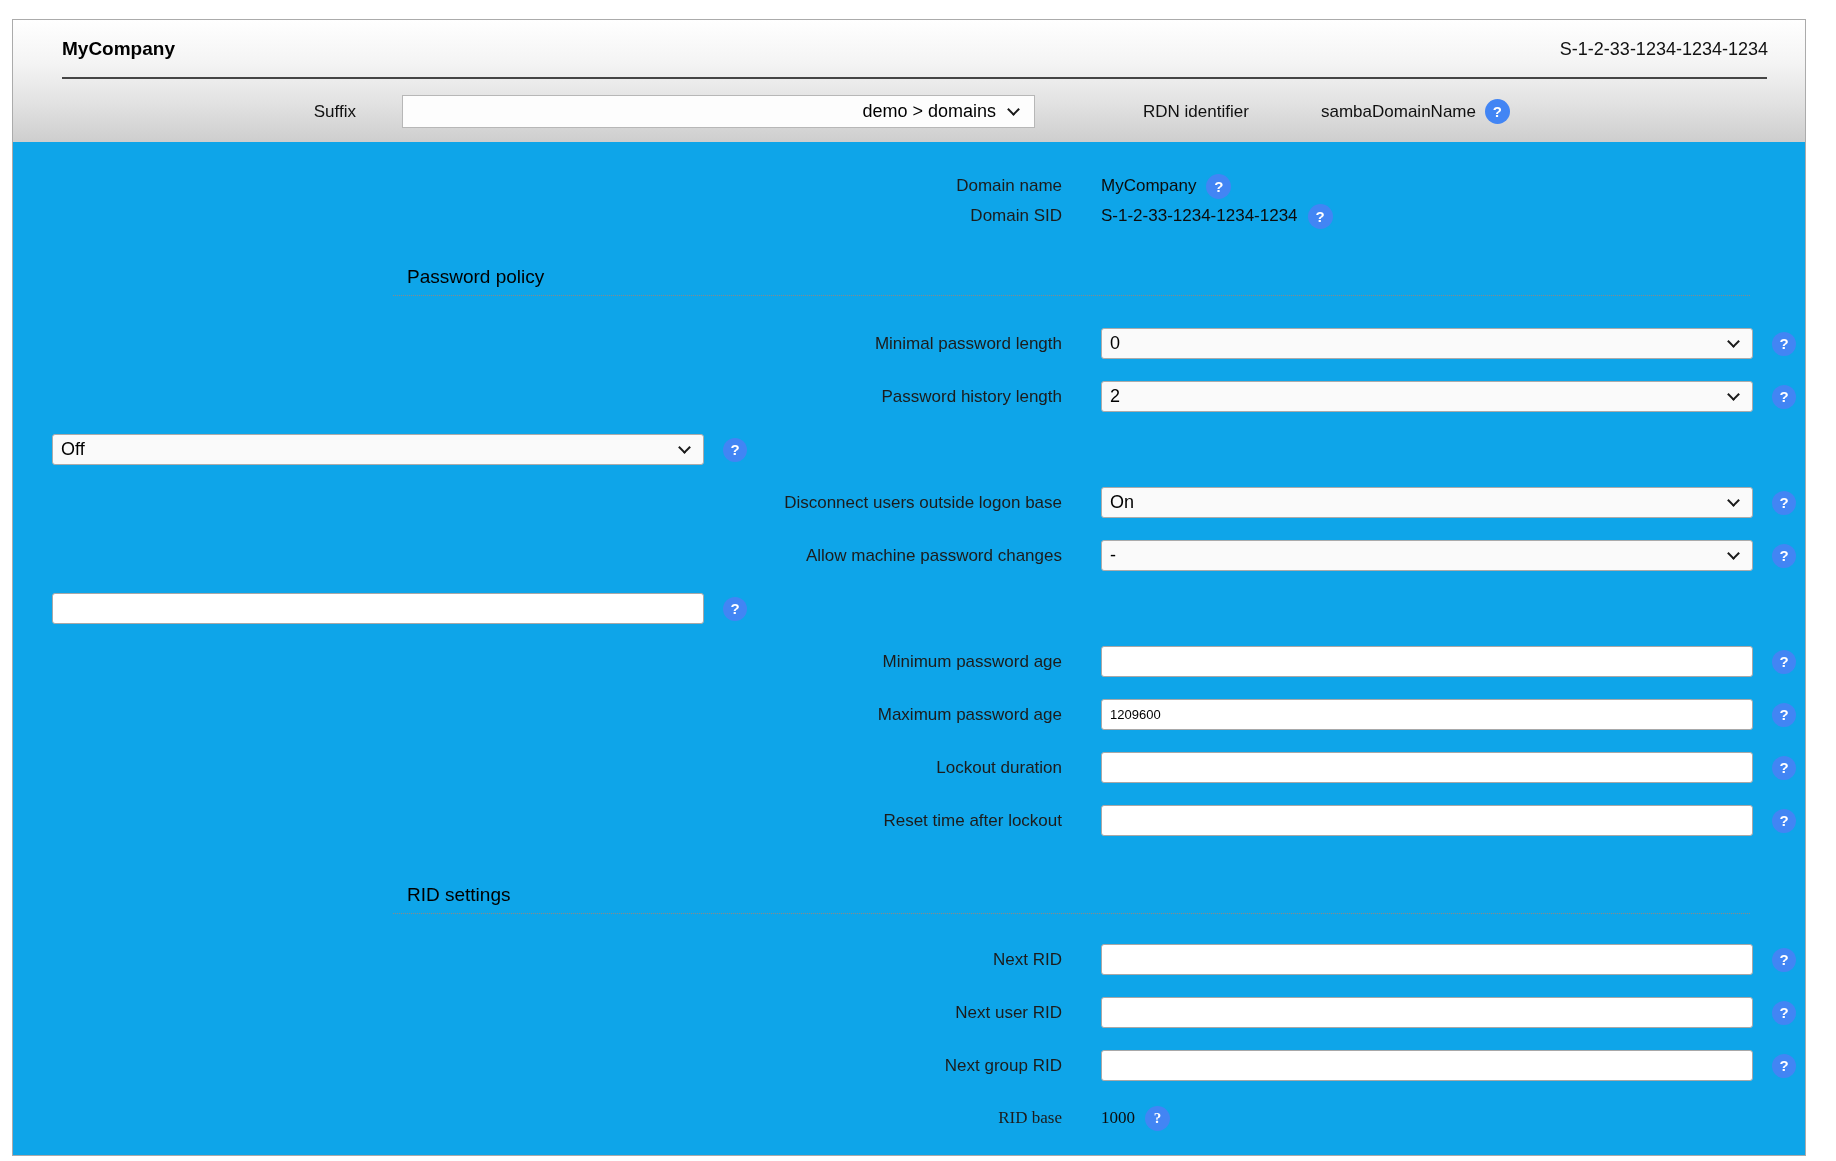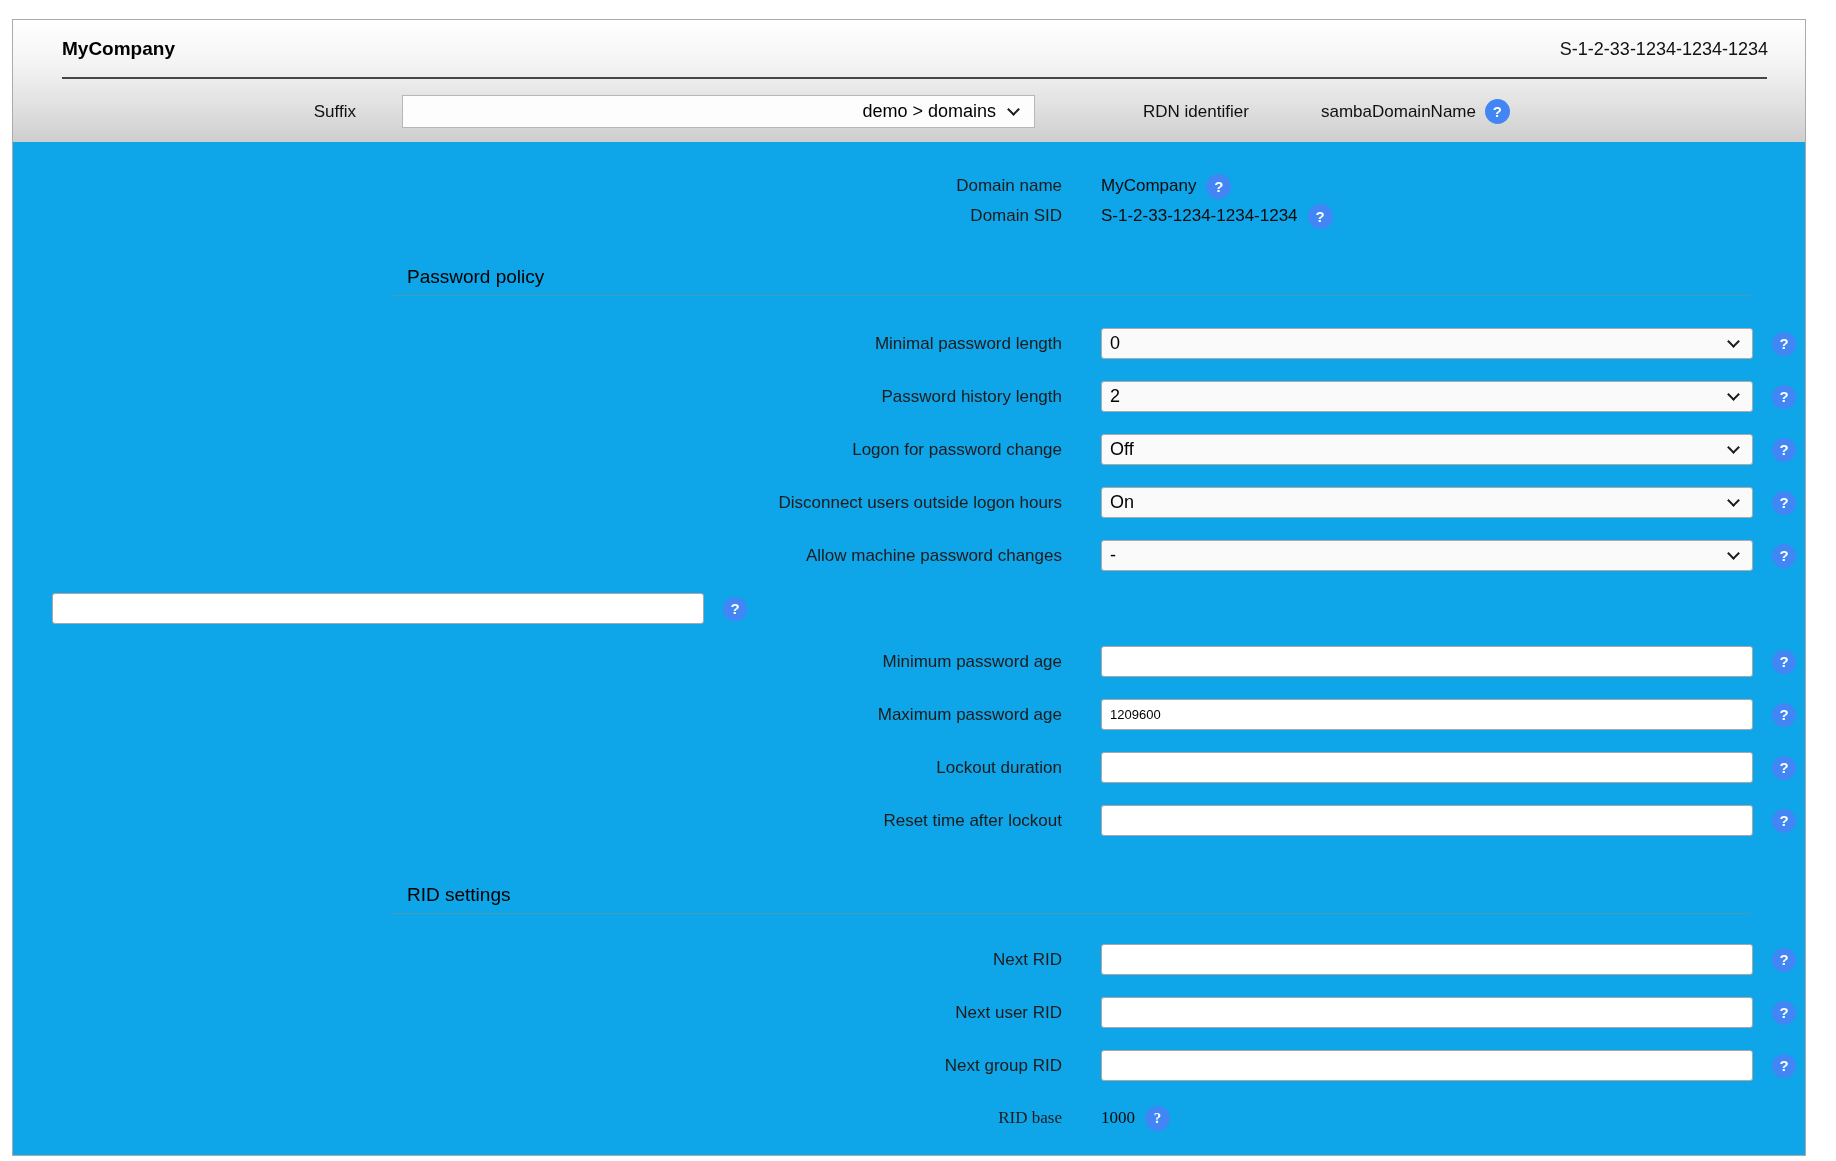--- a/index.html
+++ b/index.html
@@ -153,32 +153,31 @@
       <span class="ctrl">
         <span class="selectbox">
           <span class="selval">2</span>
           <span class="chev"></span>
         </span>
         <span class="help">?</span>
       </span>
     </div>
 
     <div class="crow">
-      <span class="lbl">Logon for password change</span>
       <span class="ctrl">
         <span class="selectbox">
           <span class="selval">Off</span>
           <span class="chev"></span>
         </span>
         <span class="help">?</span>
       </span>
     </div>
 
     <div class="crow">
-      <span class="lbl">Disconnect users outside logon hours</span>
+      <span class="lbl">Disconnect users outside logon base</span>
       <span class="ctrl">
         <span class="selectbox">
           <span class="selval">On</span>
           <span class="chev"></span>
         </span>
         <span class="help">?</span>
       </span>
     </div>
 
     <div class="crow">

